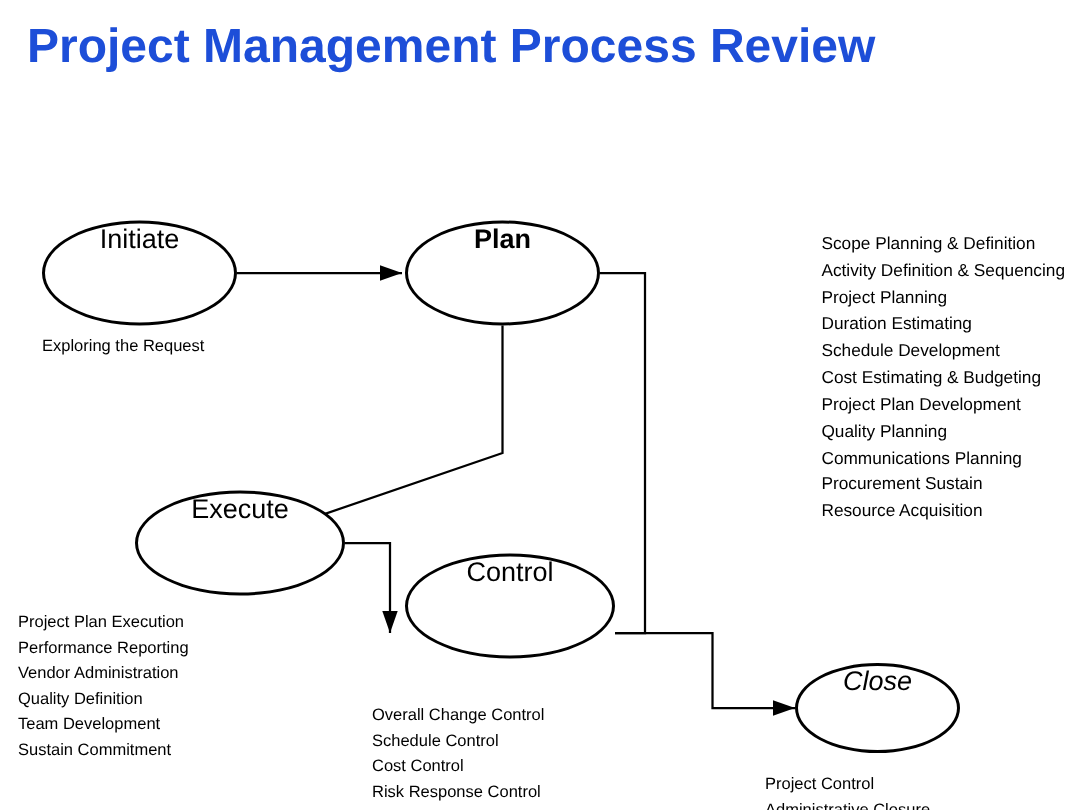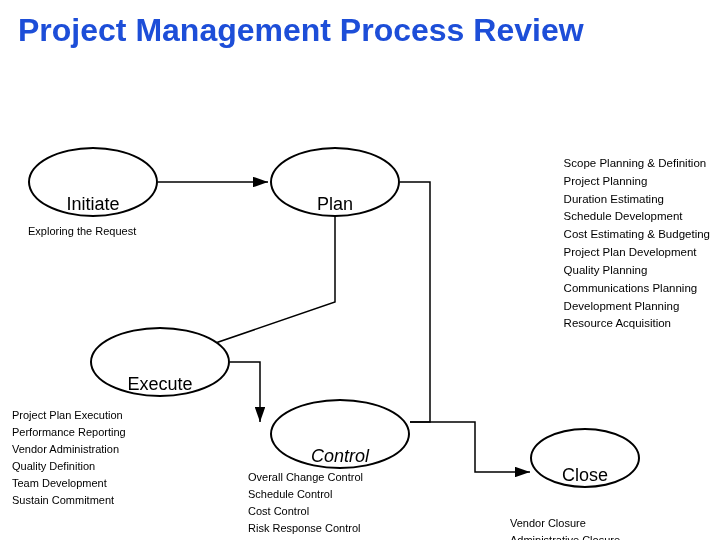--- a/index.html
+++ b/index.html
@@ -22,56 +22,57 @@
       width: 720px;
       height: 480px;
       top: 0;
     }
     
     .ellipse {
       position: absolute;
       border: 2px solid #000;
       border-radius: 50%;
       display: flex;
-      align-items: flex-end;
+      align-items: flex-start;
       justify-content: center;
       background: #fff;
       font-size: 18px;
       font-weight: normal;
     }
     .ellipse-initiate {
       width: 130px;
       height: 70px;
       left: 28px;
       top: 90px;
     }
     .ellipse-plan {
       width: 130px;
       height: 70px;
       left: 270px;
       top: 90px;
+      font-weight: bold;
     }
     .ellipse-execute {
       width: 140px;
       height: 70px;
       left: 90px;
       top: 270px;
     }
     .ellipse-control {
       width: 140px;
       height: 70px;
       left: 270px;
-      top: 342px;
-      font-style: italic;
+      top: 312px;
     }
     .ellipse-close {
       width: 110px;
       height: 60px;
       left: 530px;
-      top: 371px;
+      top: 385px;
+      font-style: italic;
     }
     
     .sub-label {
       position: absolute;
       font-size: 11px;
       color: #000;
     }
     
     .right-list {
       position: absolute;
@@ -161,45 +162,46 @@
   <div class="ellipse ellipse-control">
     <span>Control</span>
   </div>
 
   <div class="ellipse ellipse-close">
     <span>Close</span>
   </div>
 
   <div class="right-list">
     <div>Scope Planning &amp; Definition</div>
+    <div>Activity Definition &amp; Sequencing</div>
     <div>Project Planning</div>
     <div>Duration Estimating</div>
     <div>Schedule Development</div>
     <div>Cost Estimating &amp; Budgeting</div>
     <div>Project Plan Development</div>
     <div>Quality Planning</div>
     <div>Communications Planning</div>
-    <div>Development Planning</div>
+    <div>Procurement Sustain</div>
     <div>Resource Acquisition</div>
   </div>
 
   <div class="left-list">
     <div>Project Plan Execution</div>
     <div>Performance Reporting</div>
     <div>Vendor Administration</div>
     <div>Quality Definition</div>
     <div>Team Development</div>
     <div>Sustain Commitment</div>
   </div>
 
   <div class="control-list">
     <div>Overall Change Control</div>
     <div>Schedule Control</div>
     <div>Cost Control</div>
     <div>Risk Response Control</div>
   </div>
 
   <div class="close-sub">
-    <div>Vendor Closure</div>
+    <div>Project Control</div>
     <div>Administrative Closure</div>
   </div>
 
 </div>
 
 </body></html>

